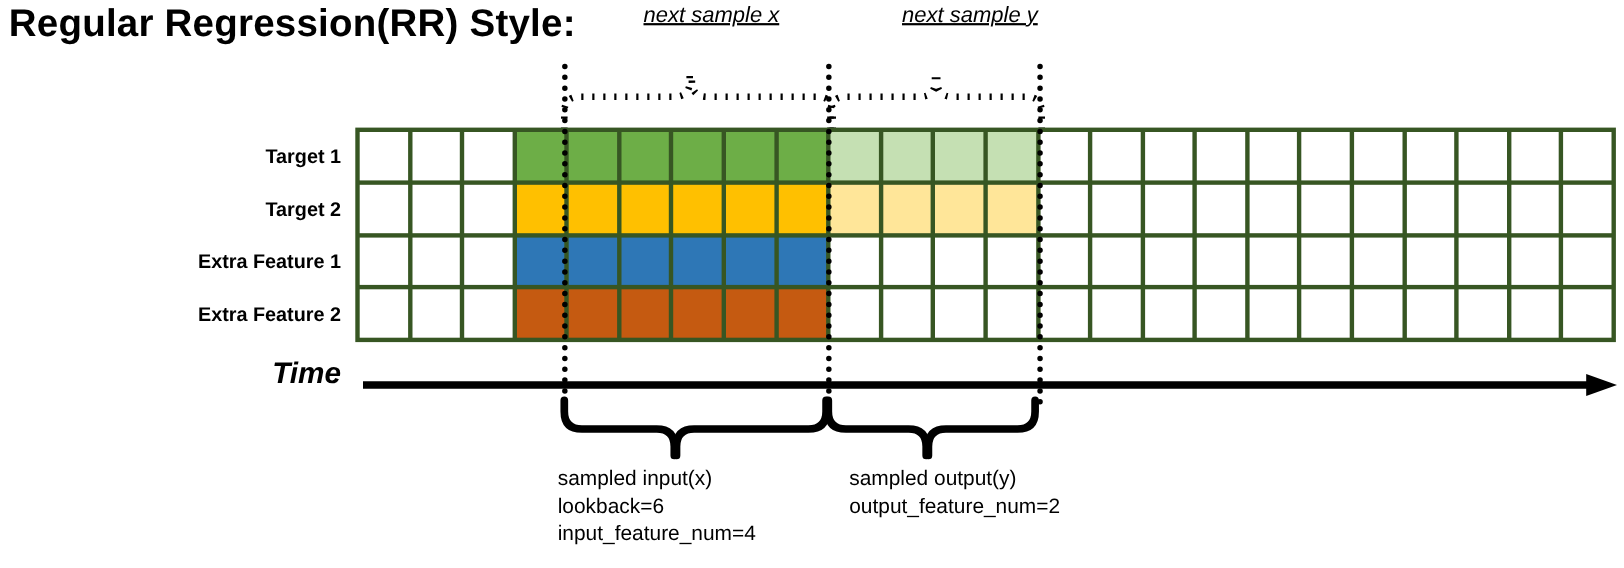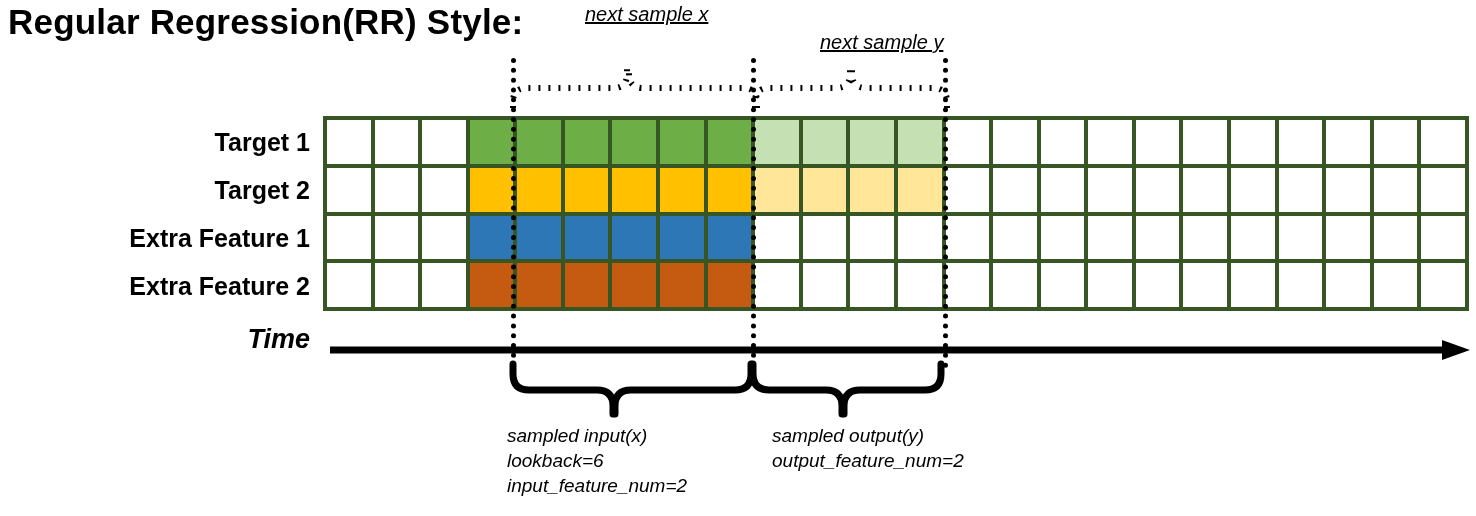--- a/index.html
+++ b/index.html
@@ -7,28 +7,28 @@
        font-family:"Liberation Sans",sans-serif;color:#000;}
 
   .abs{position:absolute;}
 
   
   #page-title{left:8px;top:2px;font-size:35px;font-weight:700;letter-spacing:.2px;}
 
   
   .top-note{font-size:20px;font-style:italic;font-weight:500;white-space:nowrap;text-decoration:underline;}
   #note-x{left:585px;top:3px;}
-  #note-y{left:820px;top:3px;margin-top:28px;}
+  #note-y{left:820px;top:3px;}
 
   
   .dbrace{position:absolute;}
   .dbrace svg{display:block;overflow:visible;}
 
   
-  .row-label{font-size:25px;font-weight:700;text-align:right;white-space:nowrap;
+  .row-label{font-size:18px;font-weight:700;text-align:right;white-space:nowrap;
              width:290px;left:20px;height:48px;line-height:48px;}
 
   
   #grid{left:323px;top:116px;width:1146px;height:195px;
         background:#375623;display:grid;
         grid-template-columns:repeat(24,1fr);
         grid-template-rows:repeat(4,1fr);
         gap:4px;padding:4px;box-sizing:border-box;}
   .cell{background:#ffffff;}
   .c-green{background:#6DAE47;}
@@ -47,21 +47,21 @@
   #time-axis{left:330px;top:340px;width:1140px;height:20px;}
 
   
   .sbrace{position:absolute;}
   .sbrace svg{display:block;overflow:visible;}
 
   
   .caption{font-size:19px;font-weight:500;line-height:25px;white-space:nowrap;}
   #cap-x{left:507px;top:423px;}
   #cap-y{left:772px;top:423px;}
-  .caption div{letter-spacing:0px;font-style:italic;}
+  .caption div{letter-spacing:0px;}
 </style>
 </head>
 <body>
 
 <div class="abs" id="page-title">Regular Regression(RR) Style:</div>
 
 <div class="abs top-note" id="note-x">next sample x</div>
 <div class="abs top-note" id="note-y">next sample y</div>
 
 <div class="dbrace" style="left:505px;top:30px;">
@@ -204,19 +204,19 @@
 <div class="sbrace" style="left:750px;top:362px;">
   <svg width="210" height="62" viewBox="0 0 210 62" fill="none">
     <path d="M3,2 L3,12 Q3,28 19,28 L76,28 Q92,28 92,44 L92,52" stroke="#000" stroke-width="7" stroke-linecap="round" fill="none"></path>
     <path d="M191,2 L191,12 Q191,28 175,28 L110,28 Q94,28 94,44 L94,52" stroke="#000" stroke-width="7" stroke-linecap="round" fill="none"></path>
   </svg>
 </div>
 
 <div class="abs caption" id="cap-x">
   <div>sampled input(x)</div>
   <div>lookback=6</div>
-  <div>input_feature_num=2</div>
+  <div>input_feature_num=4</div>
 </div>
 
 <div class="abs caption" id="cap-y">
   <div>sampled output(y)</div>
   <div>output_feature_num=2</div>
 </div>
 
 </body></html>

